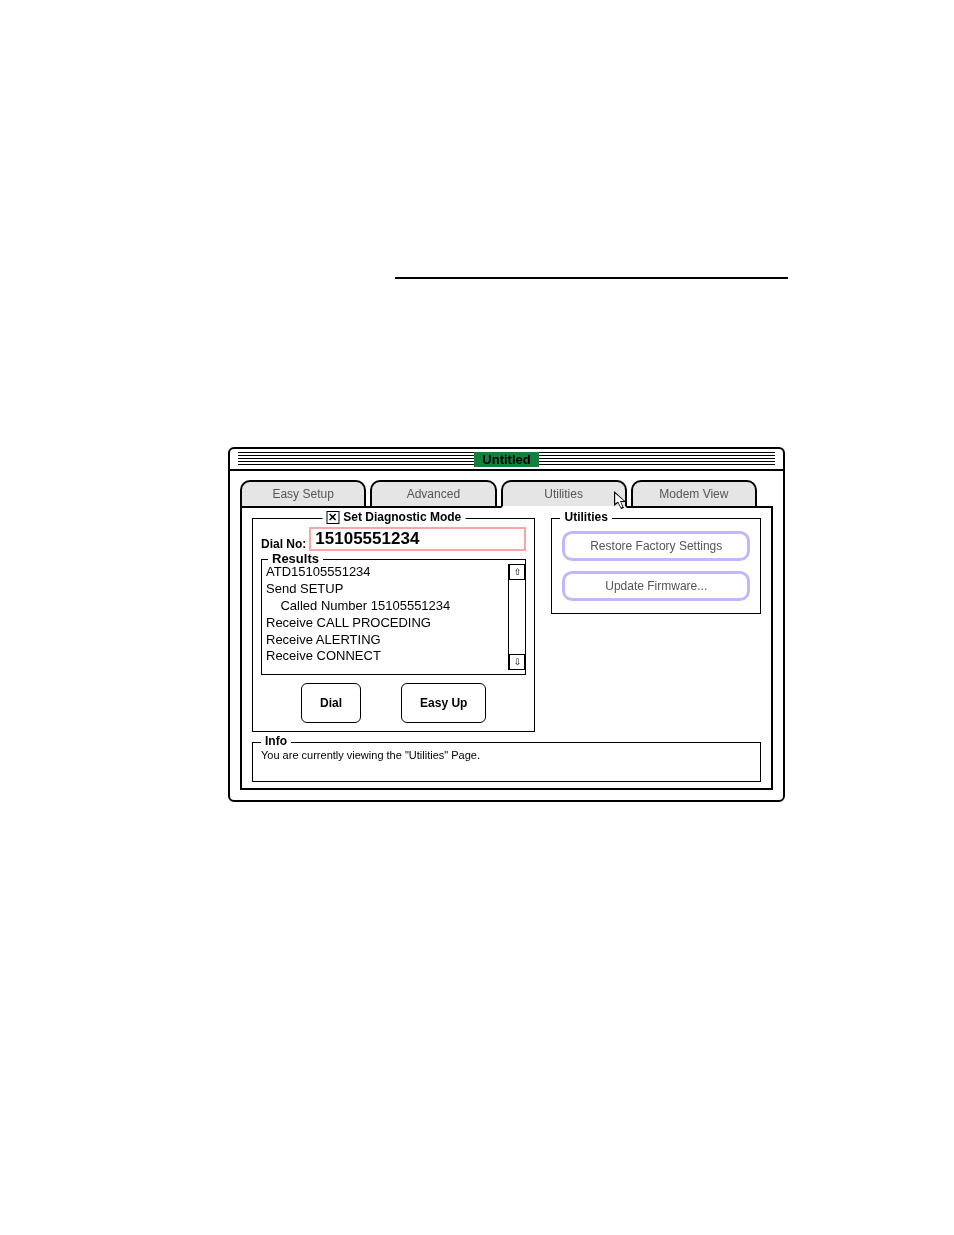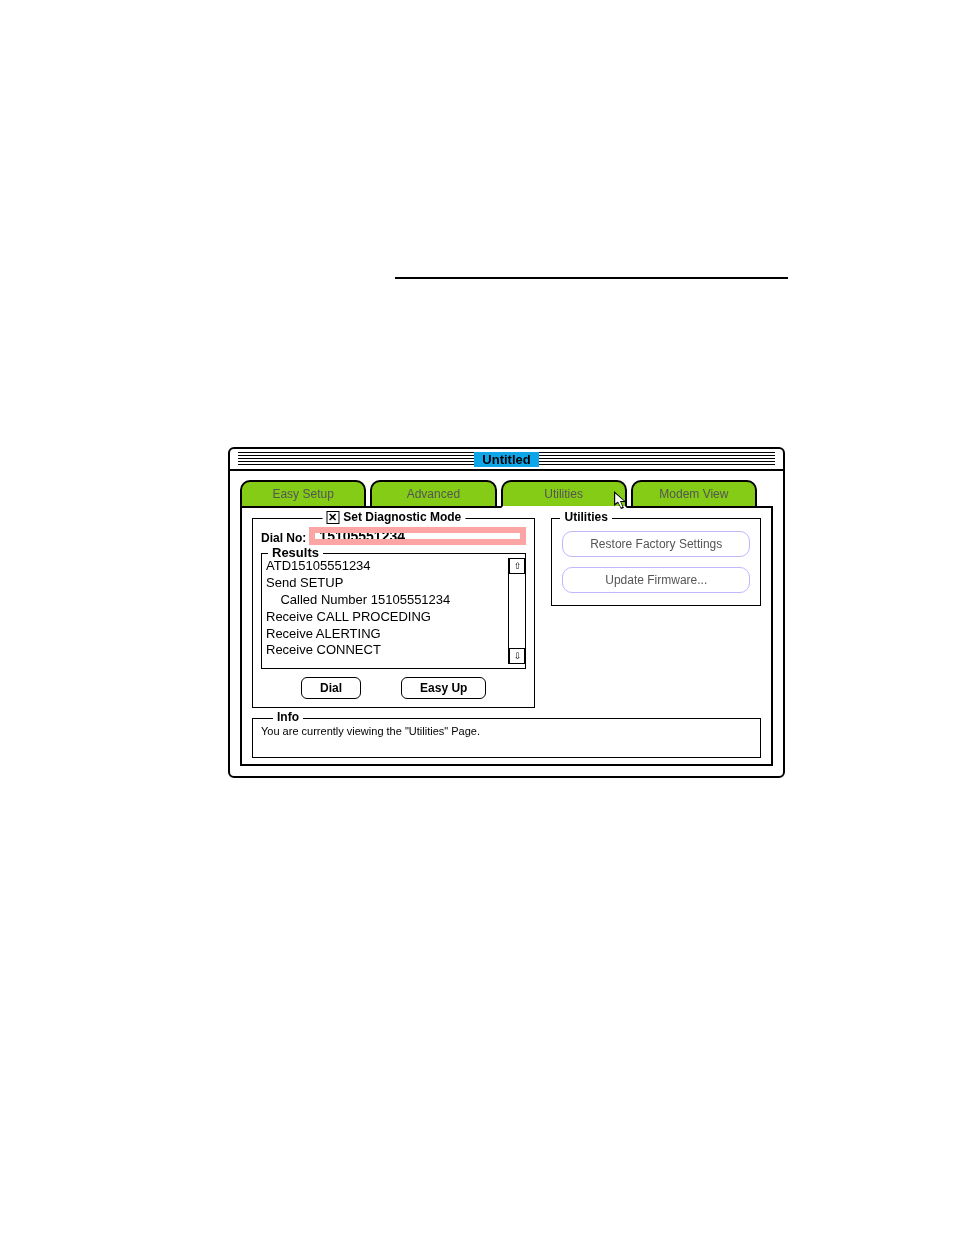--- a/index.html
+++ b/index.html
@@ -40,40 +40,40 @@
     .titlebar .lines {
       position: absolute;
       left: 8px;
       right: 8px;
       top: 3px;
       bottom: 3px;
       background: repeating-linear-gradient(to bottom, #000 0 1px, transparent 1px 3px);
     }
     .titlebar .title {
       position: relative;
-      background: #0ea5e9;
+      background: #15803d;
       padding: 0 8px;
       font-weight: bold;
       font-size: 13px;
       z-index: 1;
     }
     .tabs-row {
       display: flex;
       padding: 9px 10px 0 10px;
       gap: 0;
       align-items: flex-end;
     }
     .tab {
       border: 2px solid #000;
       border-radius: 10px 10px 0 0;
       padding: 5px 0;
       text-align: center;
       font-size: 12px;
       flex: 1;
-      background: #84cc16;
+      background: #e5e5e5;
       margin-right: 4px;
       position: relative;
       color: #555;
       cursor: pointer;
     }
     .tab:last-child { margin-right: 16px; }
     .tab.active {
       border-bottom-color: #fff;
       z-index: 2;
       color: #555;
@@ -128,26 +128,26 @@
       align-items: flex-end;
       gap: 3px;
       margin-bottom: 6px;
     }
     .dial-row label {
       font-weight: bold;
       font-size: 12px;
     }
     .dial-input {
       flex: 1;
-      border: 6px solid #fca5a5;
-      height: 18px;
+      border: 2px solid #fca5a5;
+      height: 24px;
       padding: 1px 4px;
       font-family: inherit;
       font-weight: bold;
-      font-size: 14px;
+      font-size: 17px;
       box-sizing: border-box;
     }
     .results-group {
       border: 1px solid #000;
       position: relative;
       padding: 4px 0 4px 4px;
       margin-top: 8px;
     }
     .results-group .legend {
       position: absolute;
@@ -191,42 +191,42 @@
     }
     .dial-btns {
       display: flex;
       justify-content: center;
       gap: 40px;
       margin-top: 8px;
     }
     .flat-btn {
       border: 1px solid #000;
       border-radius: 6px;
-      padding: 3px 18px;
+      padding: 12px 18px;
       font-weight: bold;
       font-size: 12px;
       background: #fff;
       cursor: pointer;
     }
     .util-group {
       border: 1px solid #000;
       position: relative;
       padding: 12px 10px 12px 10px;
     }
     .util-group .legend {
       position: absolute;
       top: -9px;
       left: 8px;
       background: #fff;
       padding: 0 4px;
       font-weight: bold;
       font-size: 12px;
     }
     .round-btn {
-      border: 1px solid #c4b5fd;
+      border: 3px solid #c4b5fd;
       border-radius: 10px;
       width: 100%;
       padding: 5px 4px;
       text-align: center;
       font-size: 12px;
       color: #555;
       background: #fff;
       cursor: pointer;
       box-sizing: border-box;
     }
@@ -234,21 +234,21 @@
 
     .info-group {
       border: 1px solid #000;
       position: relative;
       margin-top: 10px;
       padding: 6px 8px 20px 8px;
     }
     .info-group .legend {
       position: absolute;
       top: -9px;
-      left: 20px;
+      left: 8px;
       background: #fff;
       padding: 0 4px;
       font-weight: bold;
       font-size: 12px;
     }
     .info-text {
       font-size: 11px;
     }
     .cursor {
       position: absolute;

